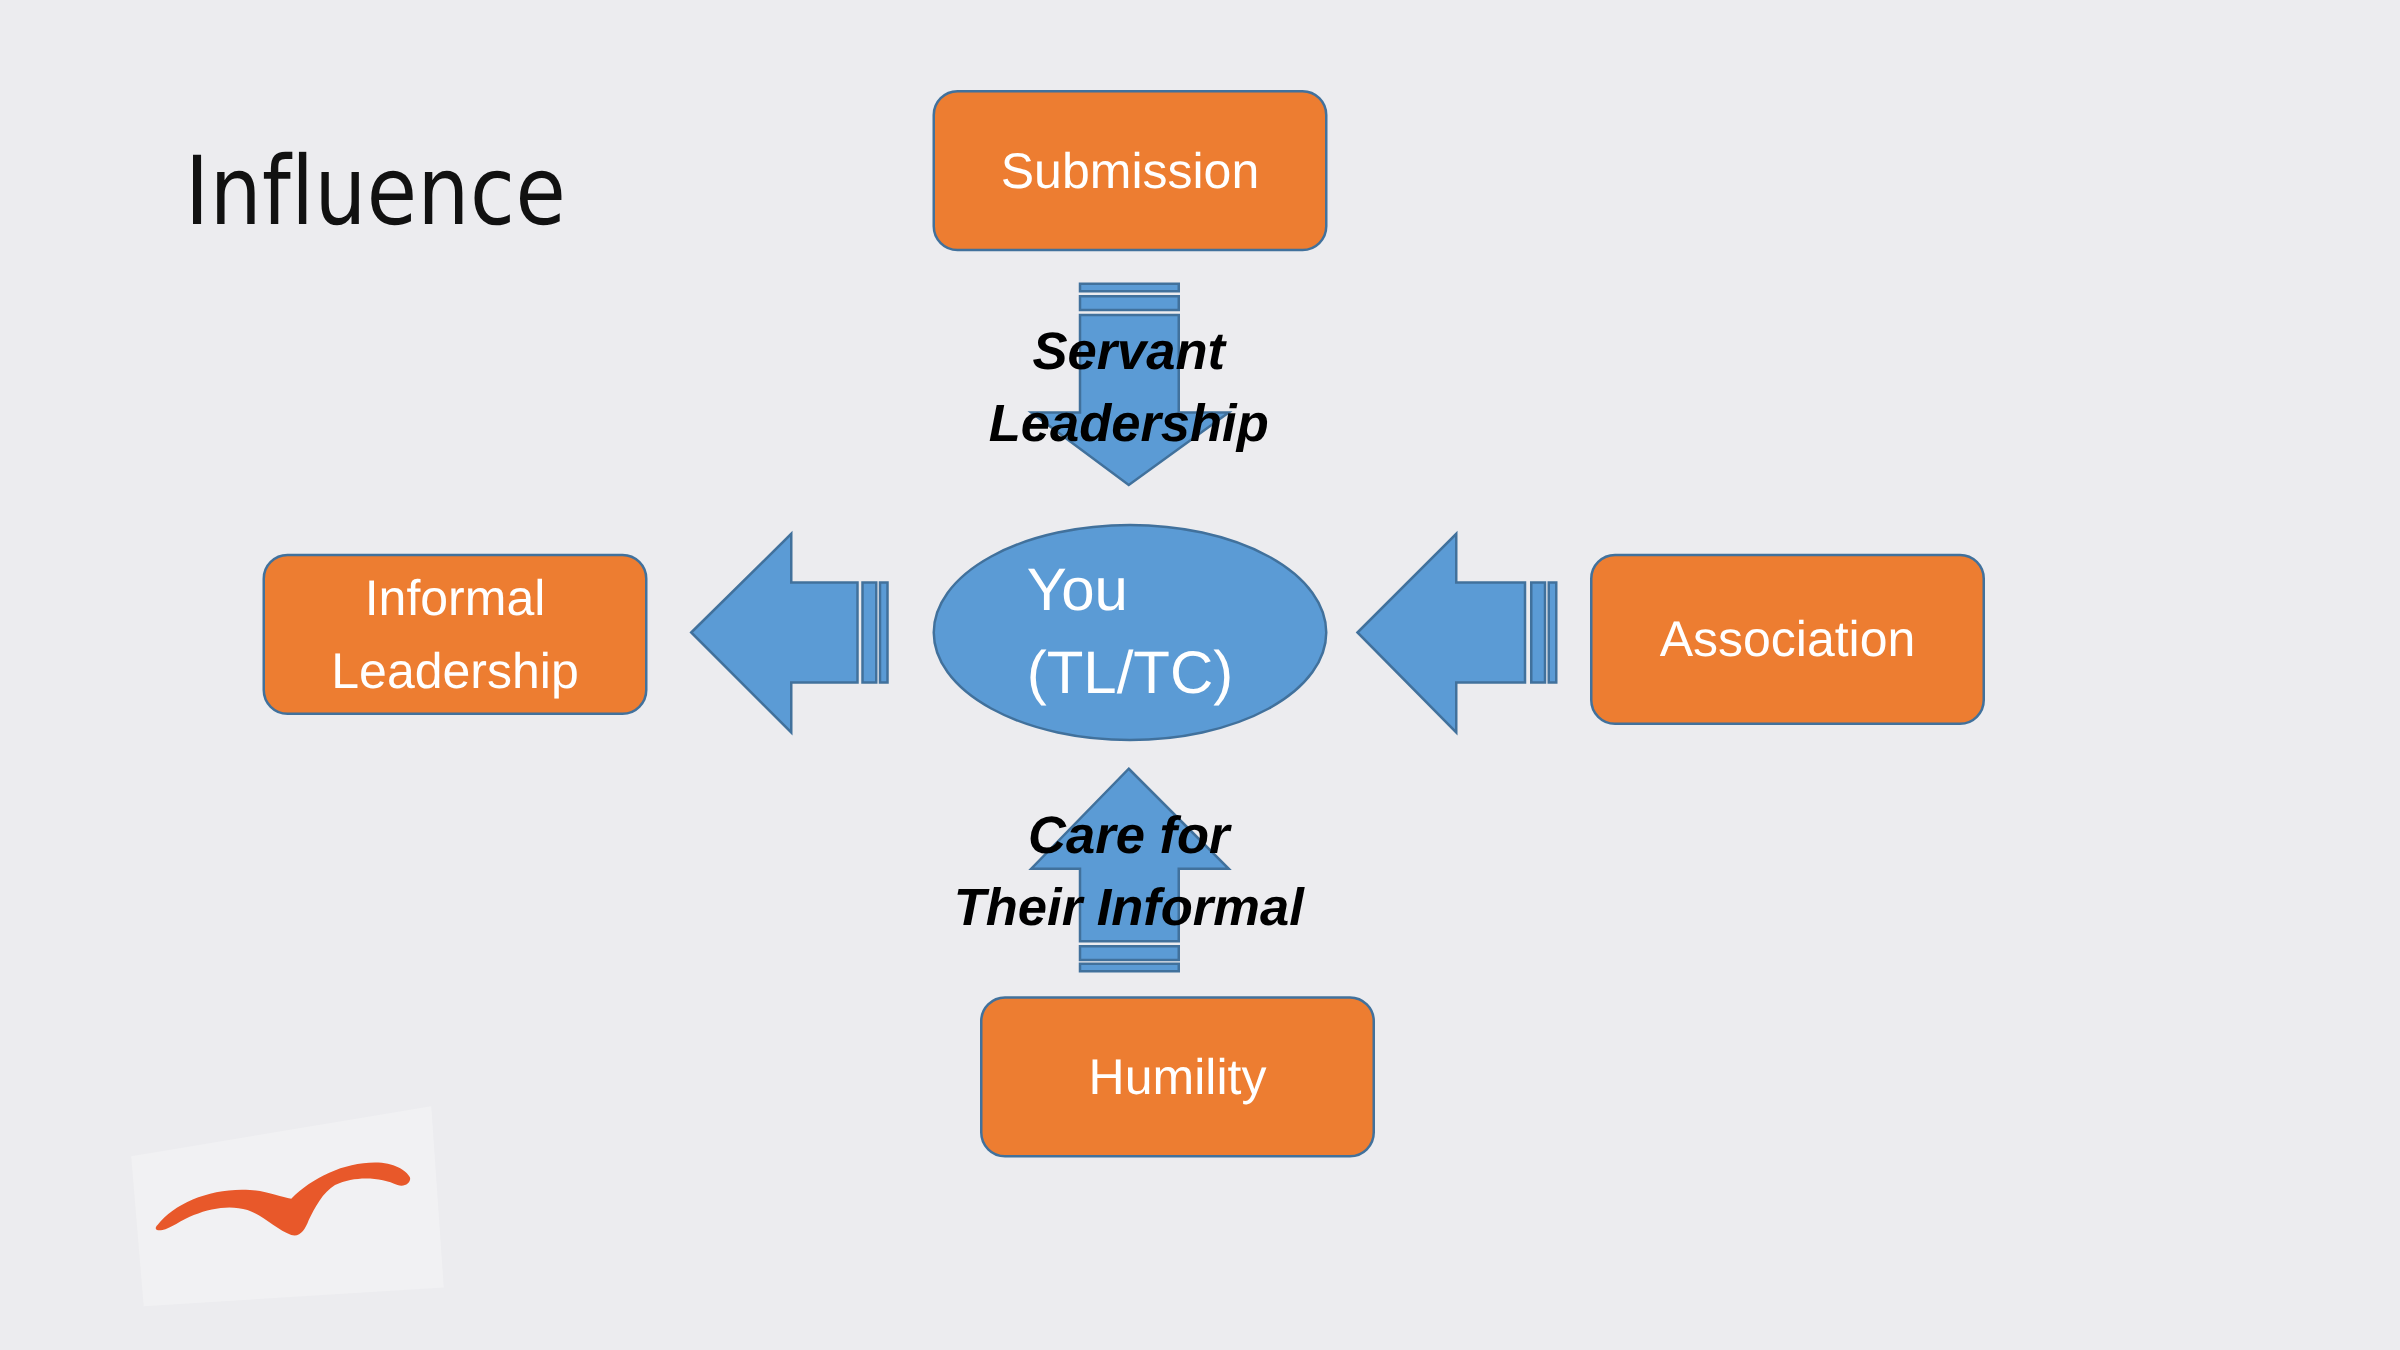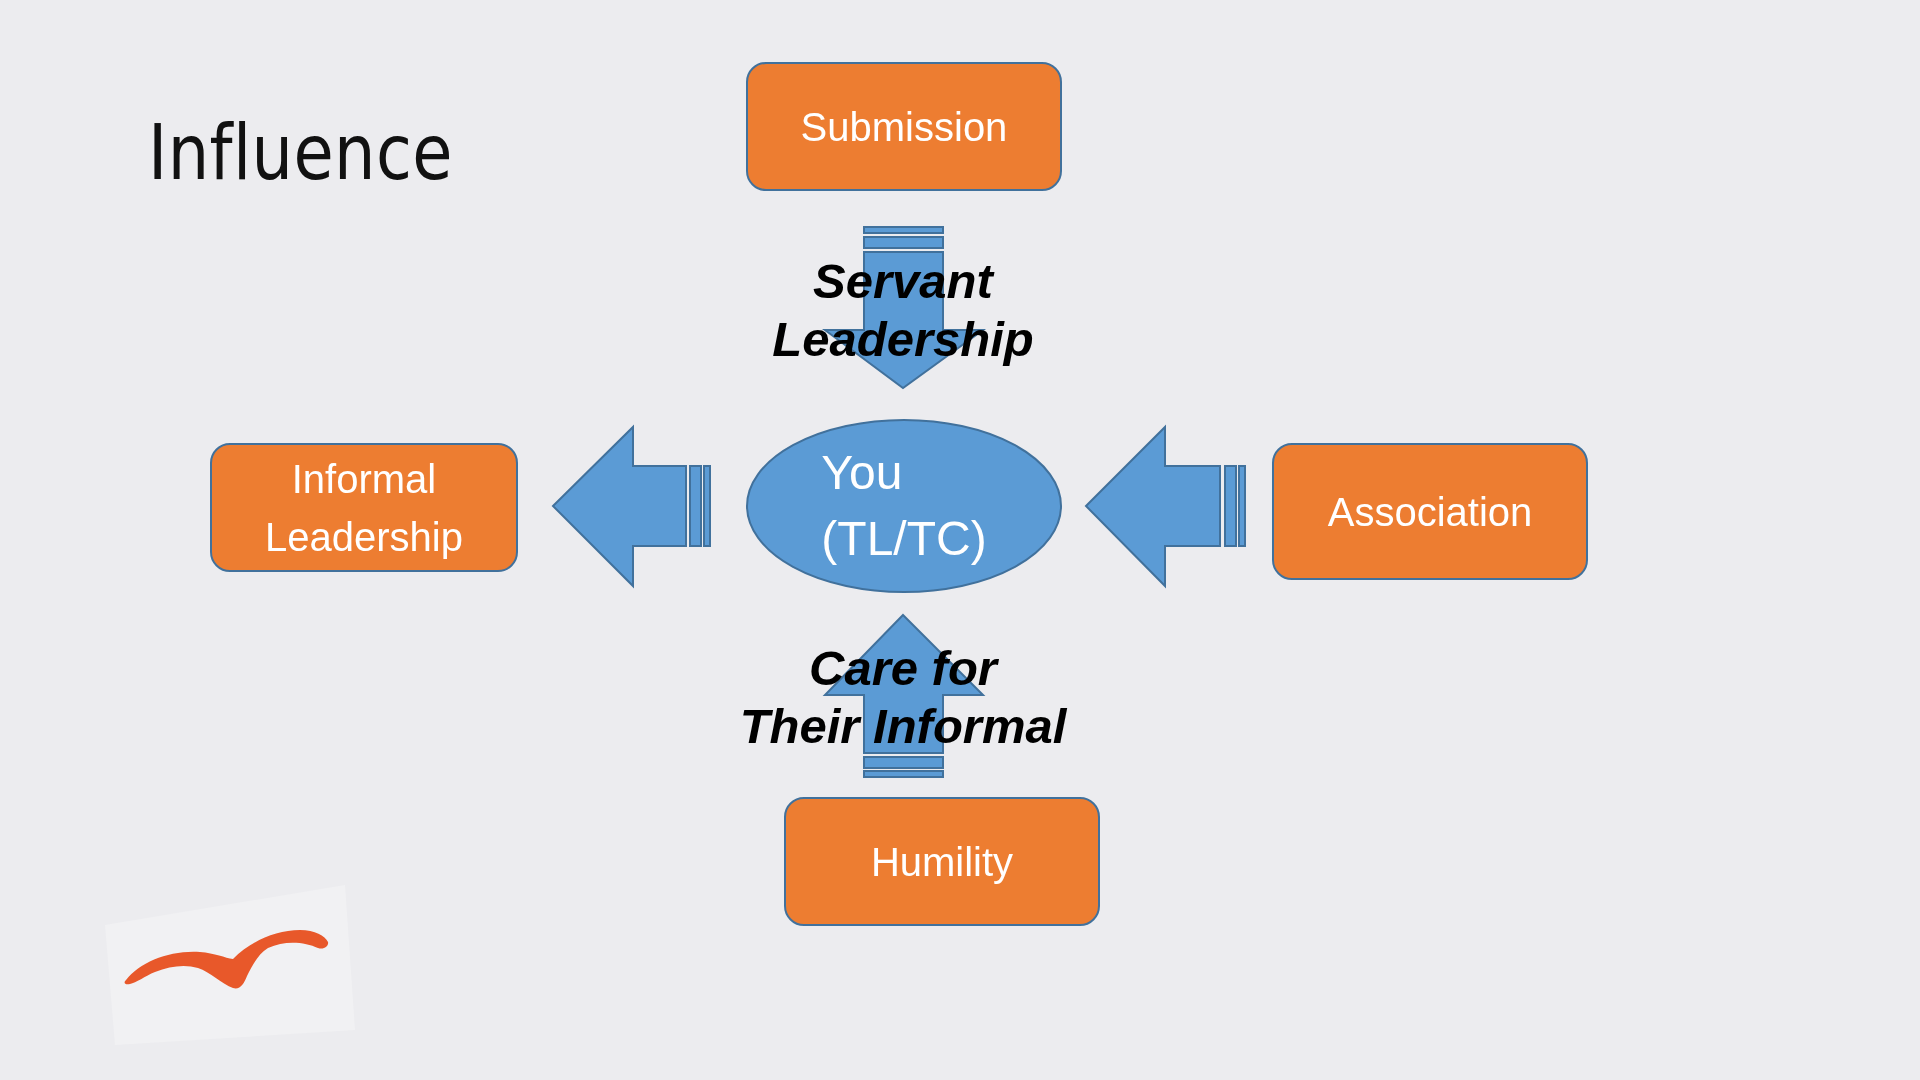--- a/index.html
+++ b/index.html
@@ -34,21 +34,21 @@
     .ellipse-text {
       position: absolute; left: 746px; top: 419px; width: 316px; height: 174px;
       display: flex; align-items: center; justify-content: center; text-align: left;
       color: #fff; font-size: 48px; line-height: 66px; white-space: pre-line;
     }
     .arrow-label {
       position: absolute;
       text-align: center;
       font-style: italic; font-weight: bold;
       color: #000;
-      font-size: 49px; line-height: 58px;
+      font-size: 42px; line-height: 58px;
       white-space: pre-line;
     }
     .logo-wrap { position: absolute; left: 100px; top: 880px; width: 260px; height: 170px; }
   </style>
 </head>
 <body>
 
 <div class="title">Influence</div>
 
 <svg id="diagram-svg" width="1920" height="1080">
@@ -76,21 +76,21 @@
     <rect x="864" y="757" width="79" height="11" fill="#5b9bd5" stroke="#41719c" stroke-width="2"></rect>
     <rect x="864" y="771" width="79" height="6" fill="#5b9bd5" stroke="#41719c" stroke-width="2"></rect>
   </g>
 
   <ellipse cx="904" cy="506" rx="157" ry="86" fill="#5b9bd5" stroke="#41719c" stroke-width="2"></ellipse>
 </svg>
 
 <div class="ellipse-text">You
 (TL/TC)</div>
 
-<div class="box" style="left:746px; top:62px; width:316px; height:129px;">
+<div class="box" style="left:746px; top:72px; width:316px; height:129px;">
   <span class="lbl">Submission</span>
 </div>
 
 <div class="box" style="left:210px; top:443px; width:308px; height:129px;">
   <span class="lbl">Informal
 Leadership</span>
 </div>
 
 <div class="box" style="left:1272px; top:443px; width:316px; height:137px;">
   <span class="lbl">Association</span>

